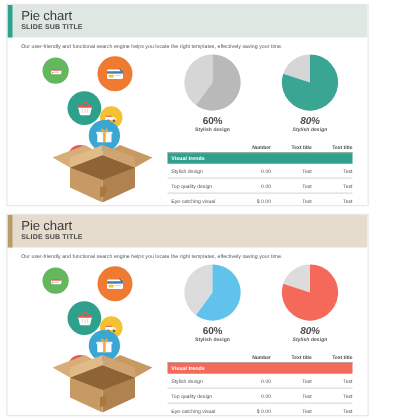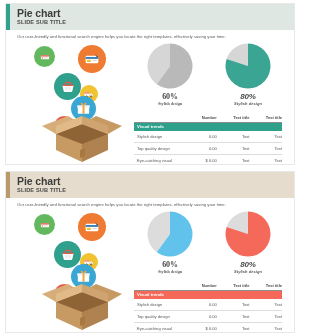--- a/index.html
+++ b/index.html
@@ -7,40 +7,40 @@
        font-family:"Liberation Sans","DejaVu Sans",sans-serif;
        -webkit-font-smoothing:antialiased;}
 
   .slide{position:relative;width:300px;height:168px;background:#ffffff;overflow:hidden;}
   .slide-inner{position:absolute;left:6px;top:4px;width:288px;height:160px;background:#ffffff;
                box-shadow:0 0 0 1px #e8e8e8;overflow:hidden;}
 
   
   .hdr{position:absolute;left:0;top:0;width:288px;height:26px;}
   .hdr .accent{position:absolute;left:0;top:0;width:4px;height:26px;}
-  .hdr .title{position:absolute;left:11px;top:2.5px;font-size:10.5px;font-weight:bold;
+  .hdr .title{position:absolute;left:11px;top:2.5px;font-size:10.5px;font-weight:normal;
               color:#3c3c3c;letter-spacing:-0.1px;line-height:12px;}
   .hdr .subtitle{position:absolute;left:11px;top:15px;font-size:5.6px;font-weight:bold;
                  color:#4a4a4a;letter-spacing:0.15px;line-height:7px;}
 
   
   .lede{position:absolute;left:11px;top:30px;width:262px;font-size:4.2px;color:#55595c;
         line-height:6px;letter-spacing:0.02px;}
 
   
   .illus{position:absolute;left:22px;top:40px;width:108px;height:118px;}
   .bubble{position:absolute;border-radius:50%;display:flex;align-items:center;justify-content:center;}
   .bubble svg{display:block;}
 
   .box{position:absolute;left:10px;top:60px;width:88px;height:58px;}
 
   
   .pies{position:absolute;left:128px;top:38px;width:152px;height:68px;}
   .pie-unit{position:absolute;width:72px;text-align:center;}
-  .pie-unit.a{left:0;font-family:Liberation Serif, serif;}
+  .pie-unit.a{left:0;}
   .pie-unit.b{left:78px;font-style:italic;}
   .pie-svg{display:block;margin:0 auto;}
   .pie-pct{margin-top:2px;font-size:8px;font-weight:bold;color:#4b4b4b;letter-spacing:-0.2px;}
   .pie-cap{margin-top:0px;font-size:4px;font-weight:bold;color:#5a5a5a;letter-spacing:0.05px;}
 
   
   .tbl{position:absolute;left:128px;top:107px;width:148px;}
   .tbl table{width:100%;border-collapse:collapse;table-layout:fixed;}
   .tbl th,.tbl td{padding:0;font-weight:normal;}
   .th-row th{font-size:4px;font-weight:bold;color:#4a4a4a;height:9px;vertical-align:bottom;

